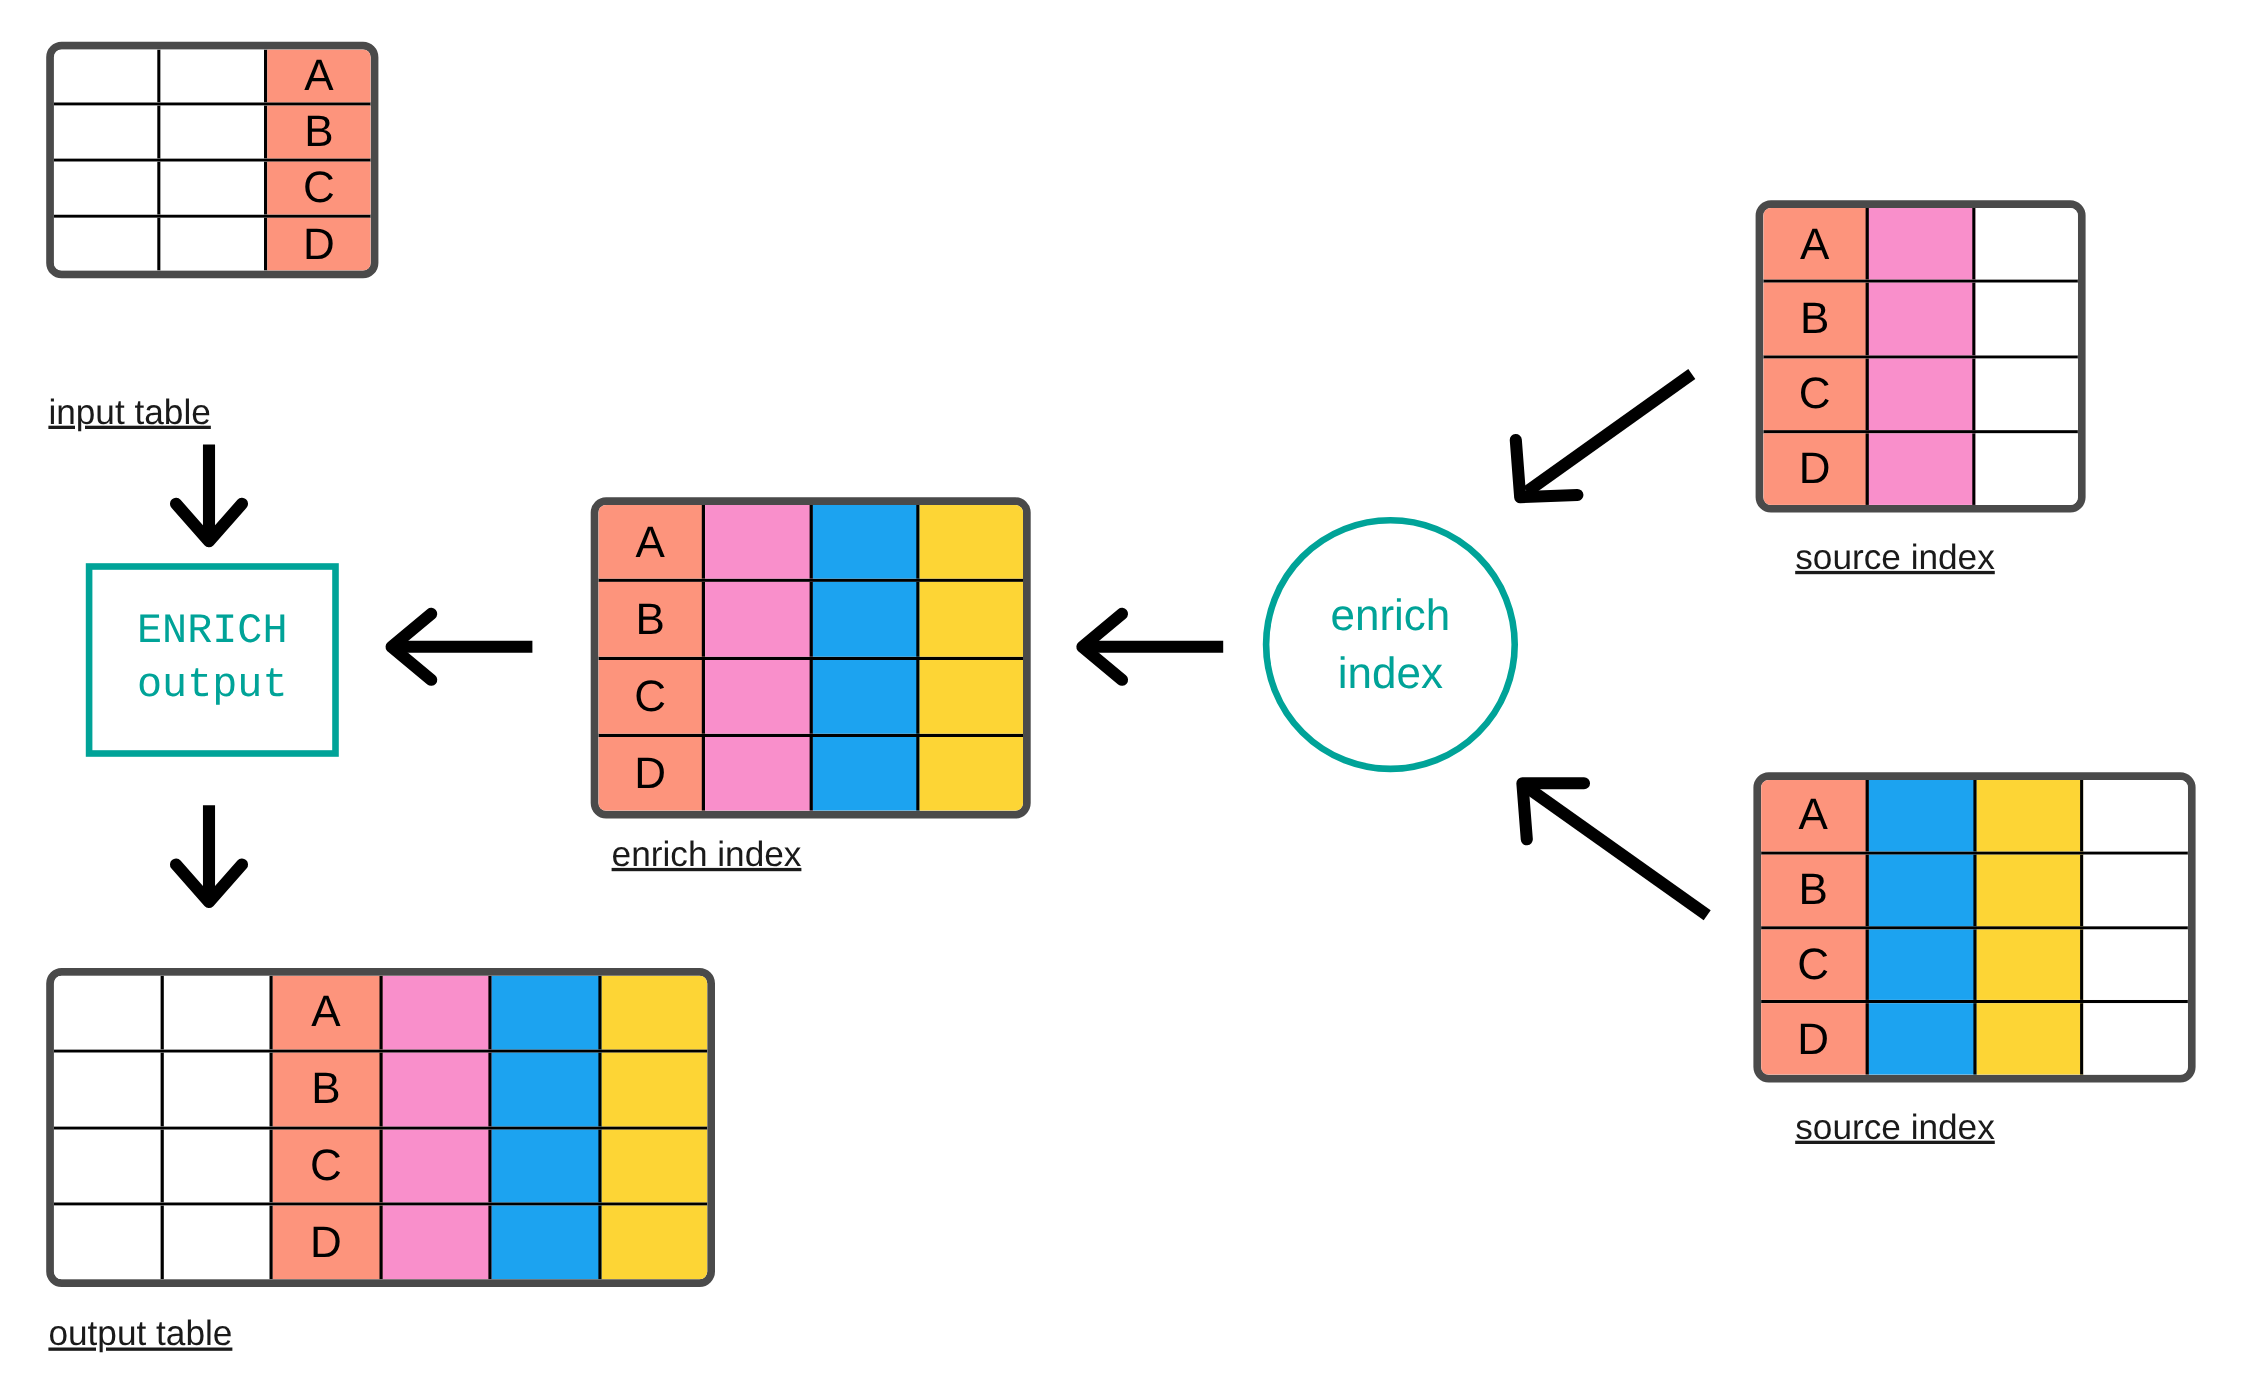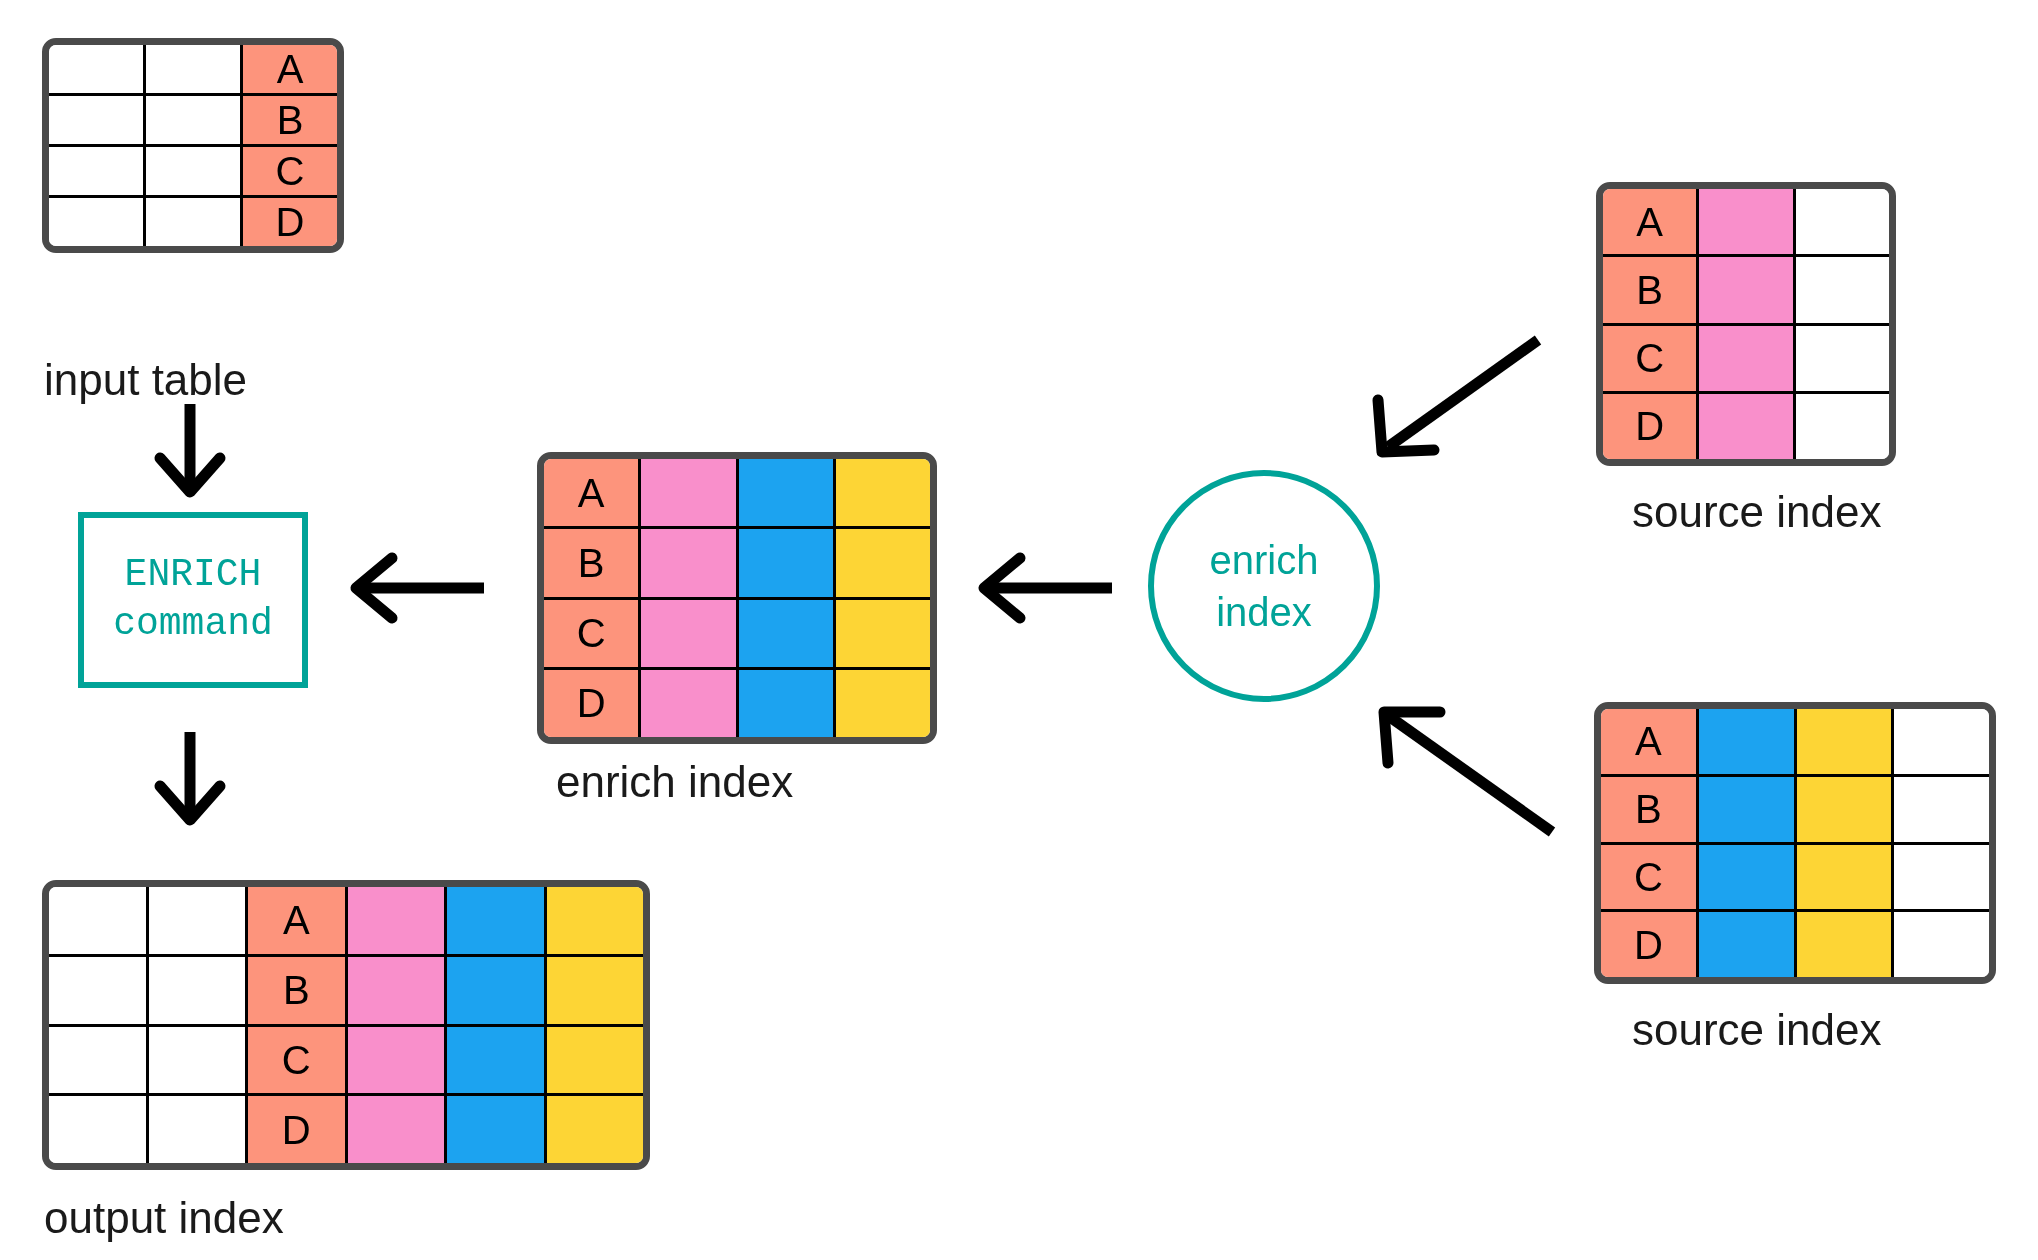--- a/index.html
+++ b/index.html
@@ -52,24 +52,25 @@
 
   .c-white  { background: #ffffff; }
   .c-salmon { background: #fd947c; }
   .c-pink   { background: #f98fcb; }
   .c-blue   { background: #1ca3f0; }
   .c-yellow { background: #fdd535; }
 
   
   .caption {
     position: absolute;
-    font-size: 44px;
+    font-size: 32px;
     color: #1a1a1a;
     white-space: nowrap;
     line-height: 1;
+    text-decoration: underline;
   }
 
   
   #enrich-command {
     position: absolute;
     box-sizing: border-box;
     border: 6px solid #00a398;
     background: #ffffff;
     display: flex;
     flex-direction: column;
@@ -130,21 +131,21 @@
       <div class="trow">
         <div class="tcell c-white"></div>
         <div class="tcell c-white"></div>
         <div class="tcell c-salmon">D</div>
       </div>
     </div>
   <div class="caption" style="left:44px; top:358px;">input table</div>
 
   <div id="enrich-command" style="left:78px; top:512px; width:230px; height:176px;">
     <span>ENRICH</span>
-    <span>command</span>
+    <span>output</span>
   </div>
 
   <div class="tbl" id="output-table" style="left:42px; top:880px; width:608px; height:290px;">
       <div class="trow">
         <div class="tcell c-white"></div>
         <div class="tcell c-white"></div>
         <div class="tcell c-salmon">A</div>
         <div class="tcell c-pink"></div>
         <div class="tcell c-blue"></div>
         <div class="tcell c-yellow"></div>
@@ -167,21 +168,21 @@
       </div>
       <div class="trow">
         <div class="tcell c-white"></div>
         <div class="tcell c-white"></div>
         <div class="tcell c-salmon">D</div>
         <div class="tcell c-pink"></div>
         <div class="tcell c-blue"></div>
         <div class="tcell c-yellow"></div>
       </div>
     </div>
-  <div class="caption" style="left:44px; top:1196px;">output index</div>
+  <div class="caption" style="left:44px; top:1196px;">output table</div>
 
   <div class="tbl" id="enrich-index" style="left:537px; top:452px; width:400px; height:292px;">
       <div class="trow">
         <div class="tcell c-salmon">A</div>
         <div class="tcell c-pink"></div>
         <div class="tcell c-blue"></div>
         <div class="tcell c-yellow"></div>
       </div>
       <div class="trow">
         <div class="tcell c-salmon">B</div>

